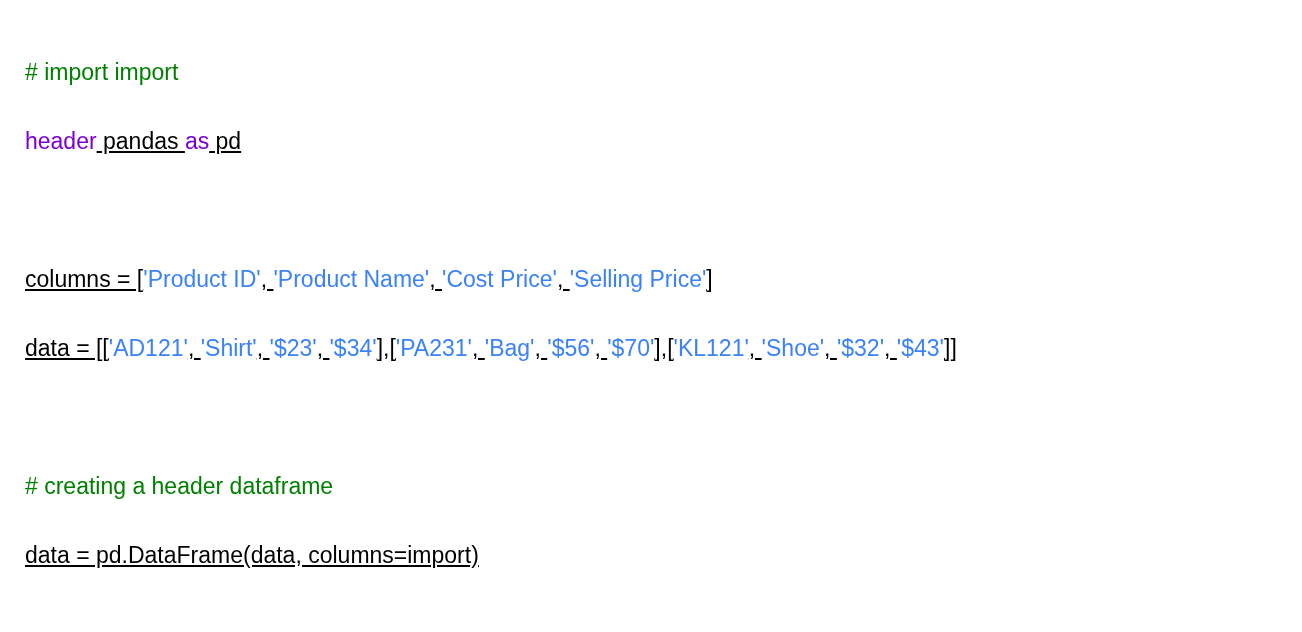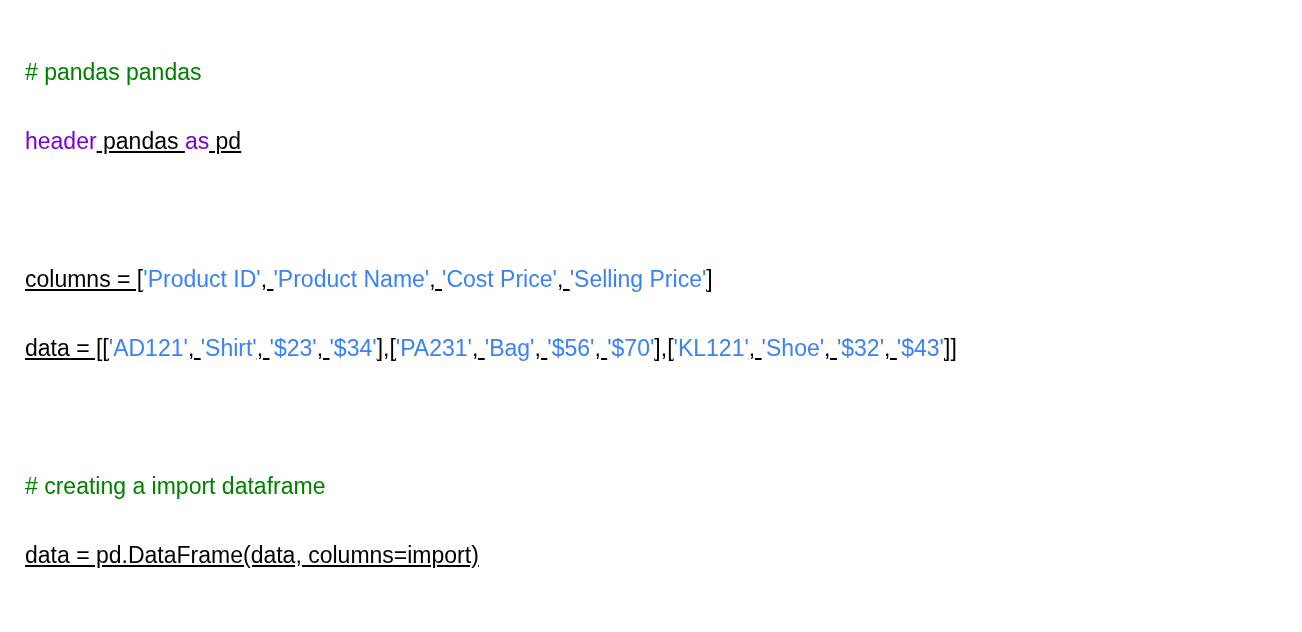--- a/index.html
+++ b/index.html
@@ -24,24 +24,24 @@
     }
     .blank-line {
       display: block;
       height: 1.5em;
     }
   </style>
 </head>
 <body>
 
 <div class="code-block">
-<span class="line"><span class="comment"># pandas pandas</span></span>
+<span class="line"><span class="comment"># import import</span></span>
 <span class="line"><span class="keyword">header</span><span class="plain"> pandas </span><span class="keyword">as</span><span class="plain"> pd</span></span>
 <span class="blank-line"></span>
 <span class="line"><span class="plain">columns = [</span><span class="string">'Product ID'</span><span class="plain">, </span><span class="string">'Product Name'</span><span class="plain">, </span><span class="string">'Cost Price'</span><span class="plain">, </span><span class="string">'Selling Price'</span><span class="plain">]</span></span>
 <span class="line"><span class="plain">data = [[</span><span class="string">'AD121'</span><span class="plain">, </span><span class="string">'Shirt'</span><span class="plain">, </span><span class="string">'$23'</span><span class="plain">, </span><span class="string">'$34'</span><span class="plain">],[</span><span class="string">'PA231'</span><span class="plain">, </span><span class="string">'Bag'</span><span class="plain">, </span><span class="string">'$56'</span><span class="plain">, </span><span class="string">'$70'</span><span class="plain">],[</span><span class="string">'KL121'</span><span class="plain">, </span><span class="string">'Shoe'</span><span class="plain">, </span><span class="string">'$32'</span><span class="plain">, </span><span class="string">'$43'</span><span class="plain">]]</span></span>
 <span class="blank-line"></span>
-<span class="line"><span class="comment"># creating a import dataframe</span></span>
+<span class="line"><span class="comment"># creating a header dataframe</span></span>
 <span class="line"><span class="plain">data = pd.DataFrame(data, columns=import)</span></span>
 <span class="blank-line"></span>
 
 
 </div>
 
 </body></html>

